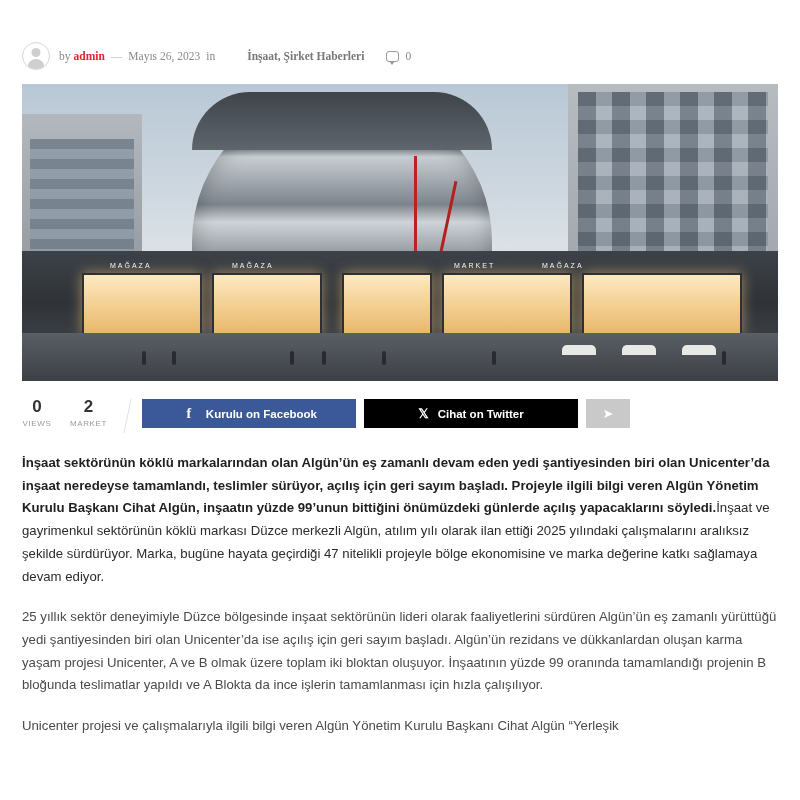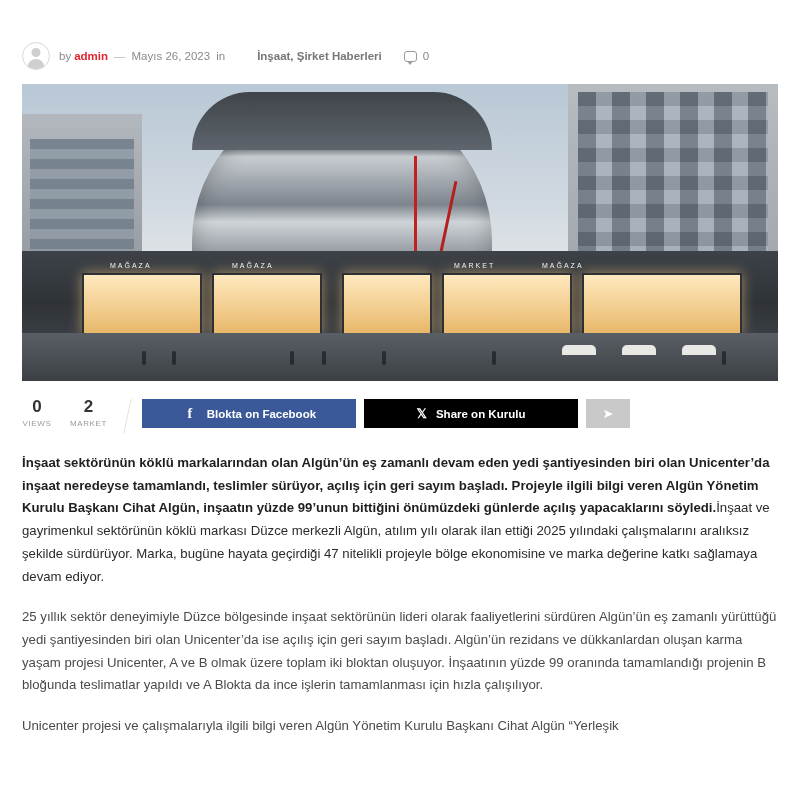--- a/index.html
+++ b/index.html
@@ -25,20 +25,21 @@
     letter-spacing: -0.3px;
     margin: 4px 0 0 0;
     font-family: "Liberation Sans", sans-serif;
   }
   .meta-row {
     display: flex;
     align-items: center;
     margin-top: 24px;
     font-size: 11.5px;
     color: #8a8a8a;
+    font-family: Liberation Serif, serif;
   }
   .avatar {
     width: 28px;
     height: 28px;
     border-radius: 50%;
     border: 1px solid #d8d8d8;
     background: #ffffff;
     margin-right: 9px;
     position: relative;
     flex: 0 0 auto;
@@ -328,26 +329,26 @@
       </div>
       <div class="count-box">
         <div class="num">2</div>
         <div class="lbl">MARKET</div>
       </div>
       <div class="divider"></div>
     </div>
 
     <div class="share-btn share-fb">
       <span class="fb-glyph">f</span>
-      <span>Blokta on Facebook</span>
+      <span>Kurulu on Facebook</span>
     </div>
 
     <div class="share-btn share-tw">
       <span class="x-glyph">𝕏</span>
-      <span>Share on Kurulu</span>
+      <span>Cihat on Twitter</span>
     </div>
 
     <div class="share-more">
       <span>➤</span>
     </div>
   </div>
 
   <div class="body">
     <p class="lead">
       <b>İnşaat sektörünün köklü markalarından olan Algün’ün eş zamanlı devam eden yedi şantiyesinden biri olan Unicenter’da inşaat neredeyse tamamlandı, teslimler sürüyor, açılış için geri sayım başladı. Projeyle ilgili bilgi veren Algün Yönetim Kurulu Başkanı Cihat Algün, inşaatın yüzde 99’unun bittiğini önümüzdeki günlerde açılış yapacaklarını söyledi.</b><span>İnşaat ve gayrimenkul sektörünün köklü markası Düzce merkezli Algün, atılım yılı olarak ilan ettiği 2025 yılındaki çalışmalarını aralıksız şekilde sürdürüyor. Marka, bugüne hayata geçirdiği 47 nitelikli projeyle bölge ekonomisine ve marka değerine katkı sağlamaya devam ediyor.</span>

